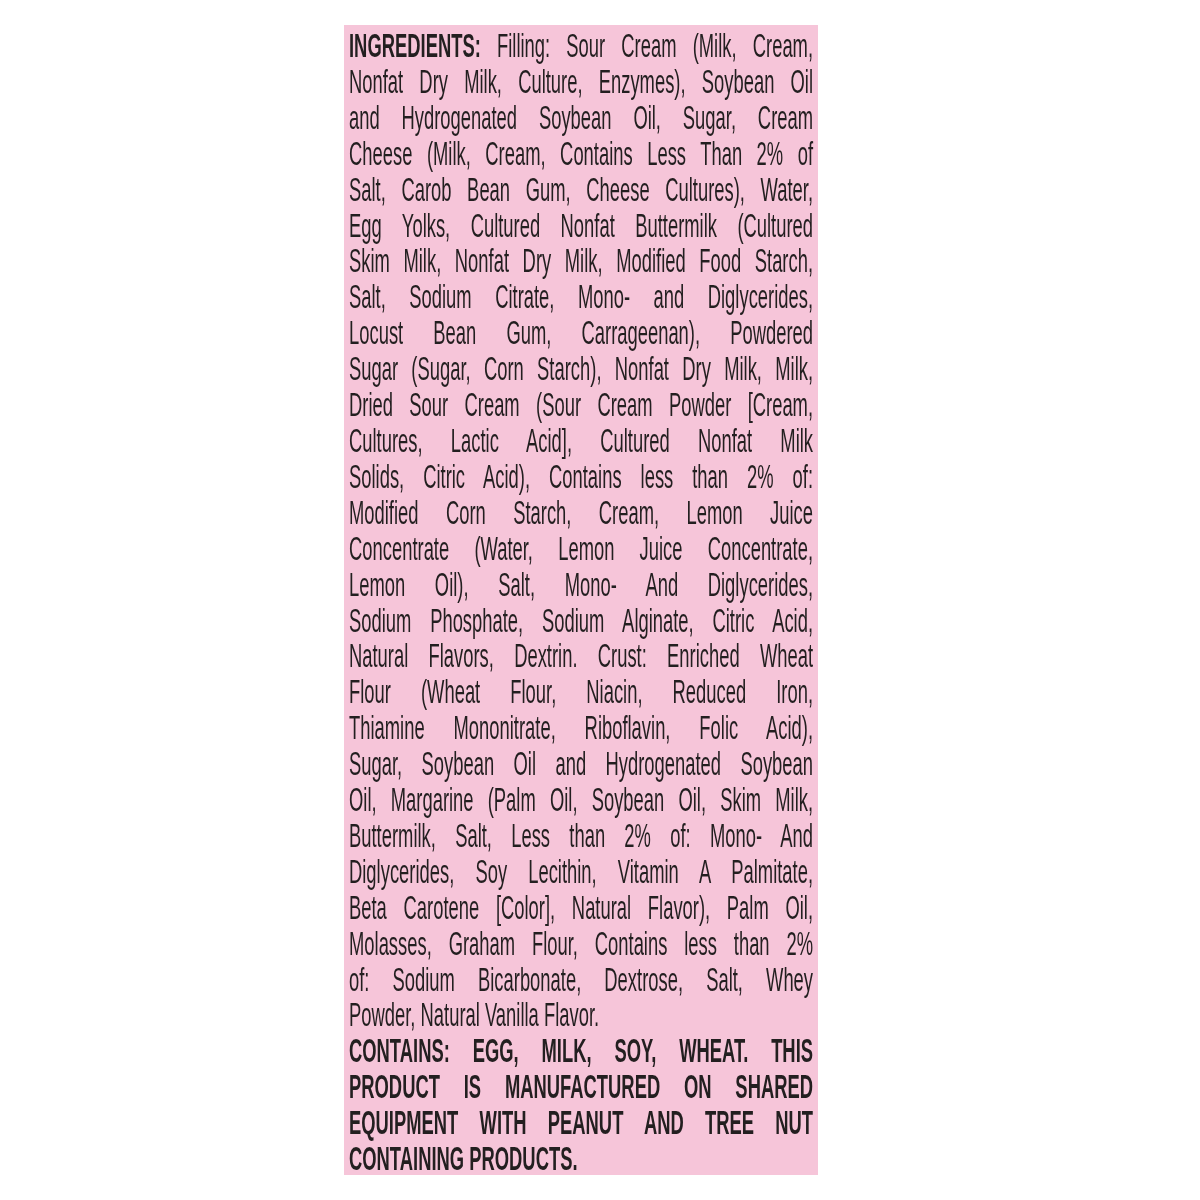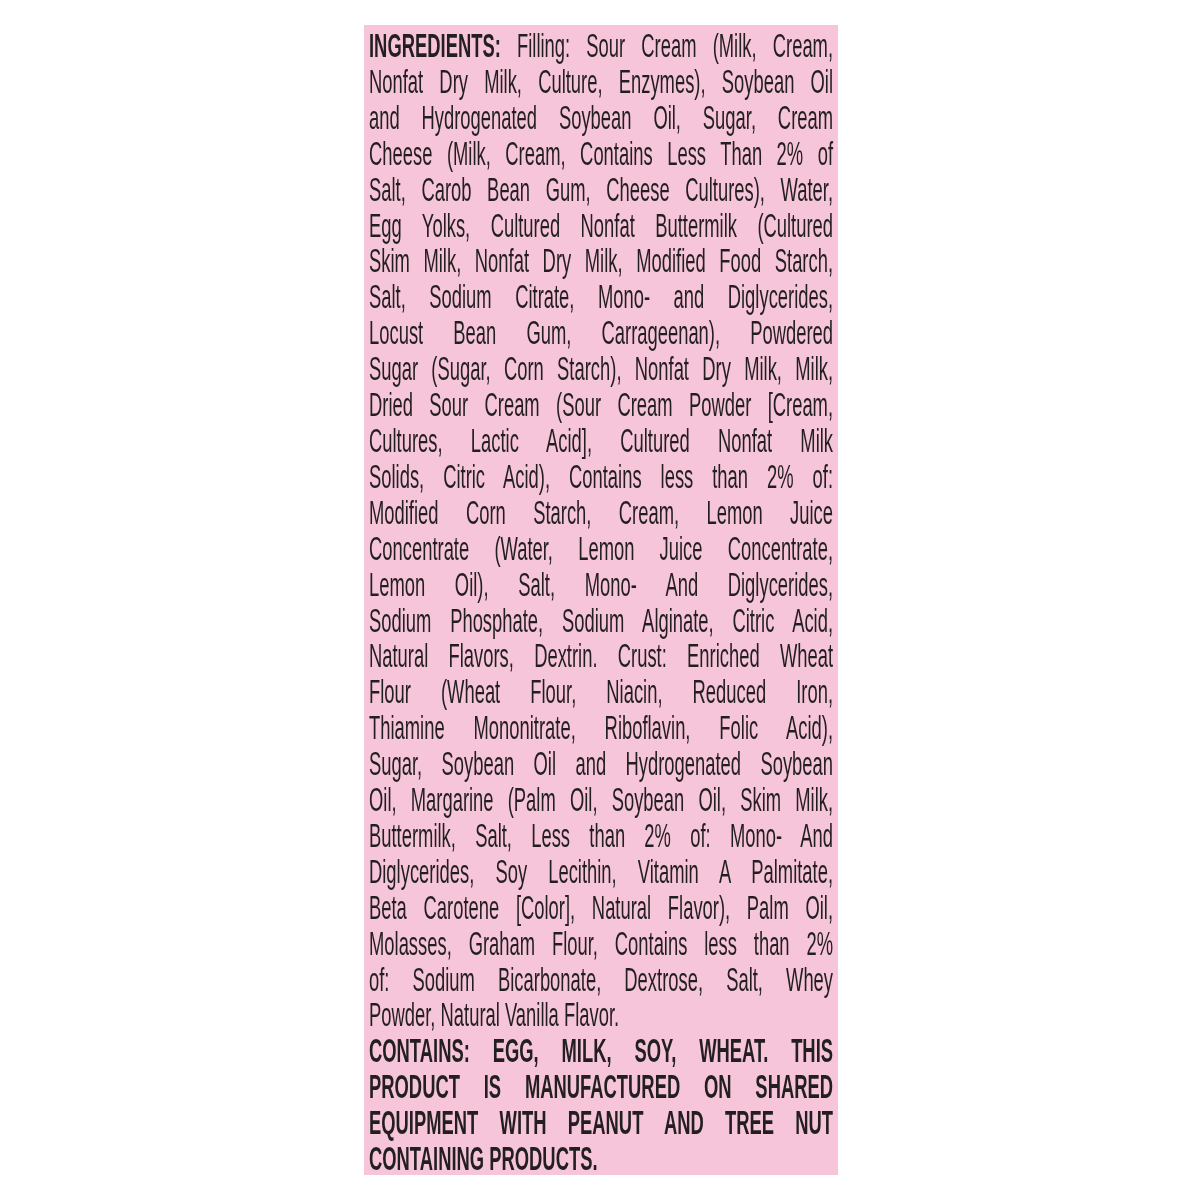--- a/index.html
+++ b/index.html
@@ -6,21 +6,21 @@
   body {
     width: 1200px;
     height: 1200px;
     background: #ffffff;
     position: relative;
     font-family: "Liberation Sans", "DejaVu Sans", sans-serif;
     overflow: hidden;
   }
   .panel {
     position: absolute;
-    left: 364px;
+    left: 344px;
     top: 25px;
     width: 474px;
     height: 1150px;
     background: #f6c5d9;
     overflow: hidden;
   }
   .textwrap {
     position: absolute;
     left: 5px;
     top: 4px;

